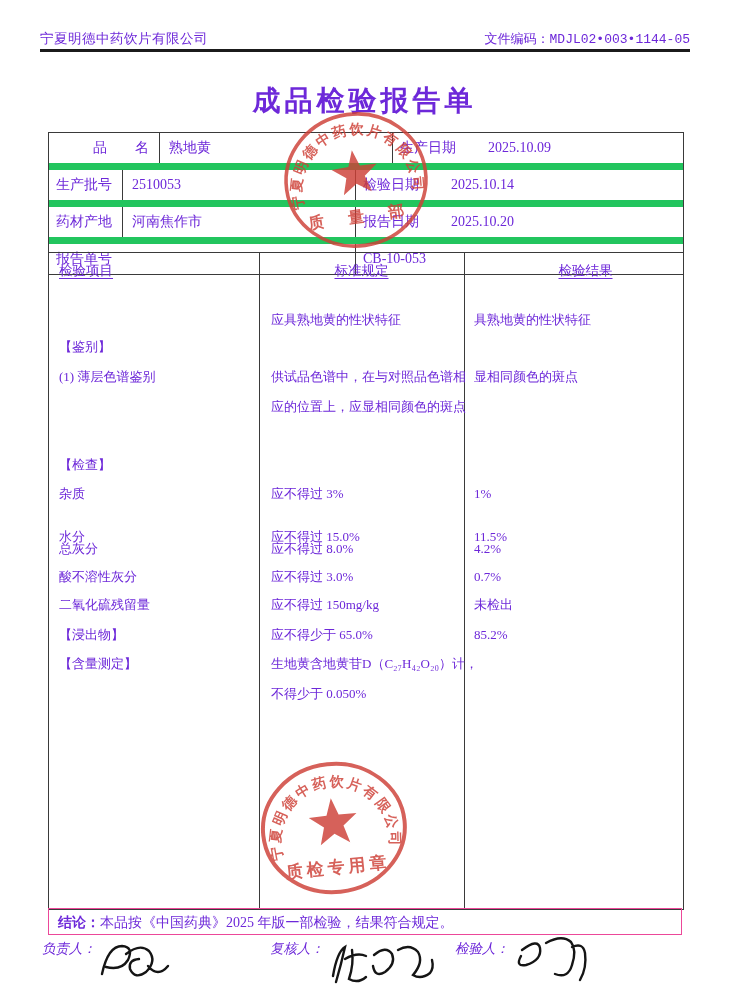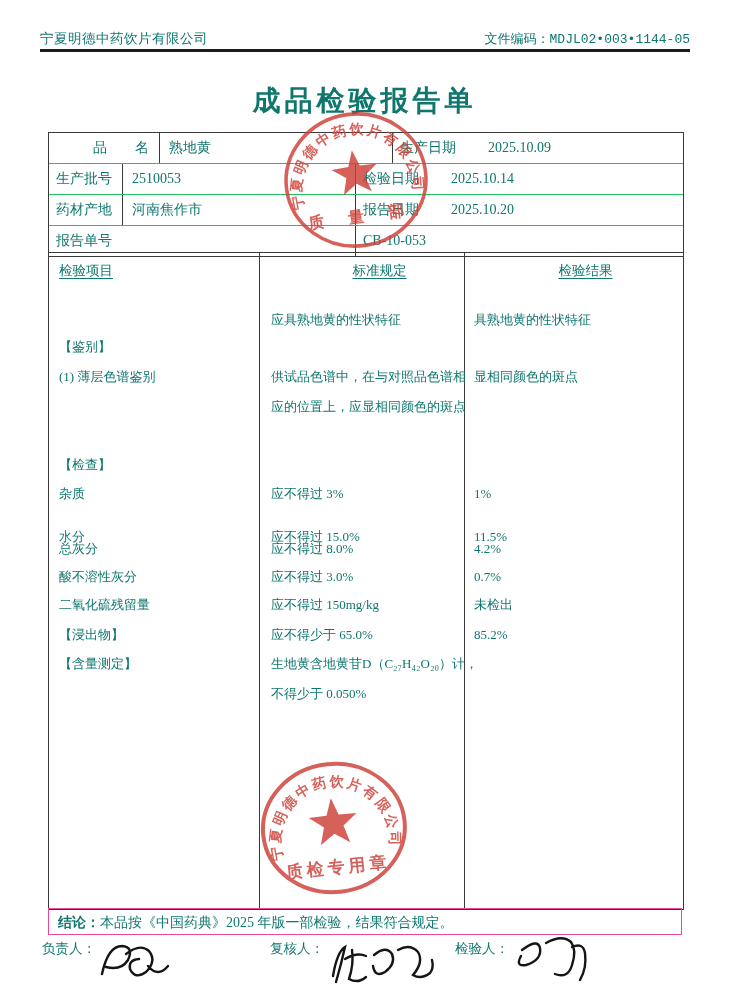--- a/index.html
+++ b/index.html
@@ -1,59 +1,59 @@
 <!DOCTYPE html>
 <html><head>
 <meta charset="utf-8">
 <style>
   html,body{margin:0;padding:0;background:#fff;}
   #page{
     position:relative;width:729px;height:1000px;background:#fff;
     font-family:"Liberation Serif","DejaVu Serif",serif;
-    color:#0f766e;overflow:hidden;
+    color:#6d28d9;overflow:hidden;
   }
   
   #hdr{position:absolute;left:40px;top:28px;width:650px;height:24px;font-size:13.5px;}
   #hdr .co{position:absolute;left:0;top:2px;letter-spacing:.5px;}
   #hdr .code{position:absolute;right:0;top:2px;font-family:"Liberation Mono","DejaVu Sans Mono",monospace;font-size:13px;}
   #hdr .code .lbl{font-family:Liberation Mono, monospace;}
   #hrule{position:absolute;left:40px;top:49px;width:650px;height:3px;background:#1b1b1b;}
   
   #title{position:absolute;left:0;top:82px;width:729px;text-align:center;
     font-size:28px;font-weight:bold;letter-spacing:4px;}
   
   #info{position:absolute;left:48px;top:132px;width:634px;border:1px solid #3a3a3a;font-size:14px;}
-  .irow{display:flex;height:30px;line-height:30px;border-top:1px solid #22c55e;}
+  .irow{display:flex;height:30px;line-height:30px;border-top:7px solid #22c55e;}
   .irow:first-child{border-top:none;margin-left:37px;}
   .c-l1{width:74px;border-right:1px solid #3a3a3a;padding-left:7px;box-sizing:border-box;white-space:pre;}
   .c-v1{width:233px;border-right:1px solid #3a3a3a;padding-left:9px;box-sizing:border-box;}
   .c-r {flex:1;display:flex;}
   .c-l2{width:95px;padding-left:7px;box-sizing:border-box;}
   .c-v2{flex:1;}
   .c-wide{width:307px;border-right:1px solid #3a3a3a;padding-left:7px;box-sizing:border-box;}
   .c-vwide{flex:1;padding-left:7px;}
   
   #main{position:absolute;left:48px;top:252px;width:634px;height:656px;border:1px solid #3a3a3a;font-size:13px;}
   .vline{position:absolute;top:0;bottom:0;width:1px;background:#3a3a3a;}
   #vl1{left:210px;} #vl2{left:415px;}
   .mhead{position:absolute;top:8px;height:20px;line-height:20px;font-size:13.5px;}
   .mhead u{text-underline-offset:3px;}
   #mh1{left:10px;} 
-  #mh2{left:228px;width:205px;text-align:center;}
+  #mh2{left:210px;width:205px;text-align:center;}
   #mh3{left:427px;width:219px;text-align:center;}
   .mline{position:absolute;left:0;width:100%;height:20px;line-height:20px;white-space:nowrap;}
   .l-item{position:absolute;left:10px;width:198px;}
   .l-std {position:absolute;left:222px;width:200px;}
   .l-res {position:absolute;left:425px;width:200px;}
   
   #concl{position:absolute;left:48px;top:908px;width:634px;height:27px;line-height:27px;
     border:1px solid #ec4899;font-size:14px;padding-left:9px;box-sizing:border-box;}
   #concl .b{font-weight:bold;}
   
-  #foot{position:absolute;left:0;top:938px;width:729px;height:60px;font-size:13.5px;}
+  #foot{position:absolute;left:0;top:938px;width:729px;height:60px;font-size:13.5px;font-style:italic;}
   .flabel{position:absolute;top:2px;}
   #fl1{left:42px;} #fl2{left:270px;} #fl3{left:455px;}
   .sig{position:absolute;}
   
   .stamp{position:absolute;opacity:.82;}
   .stamp text{font-family:"Liberation Sans","DejaVu Sans",sans-serif;font-weight:bold;}
 </style>
 </head>
 <body>
 

